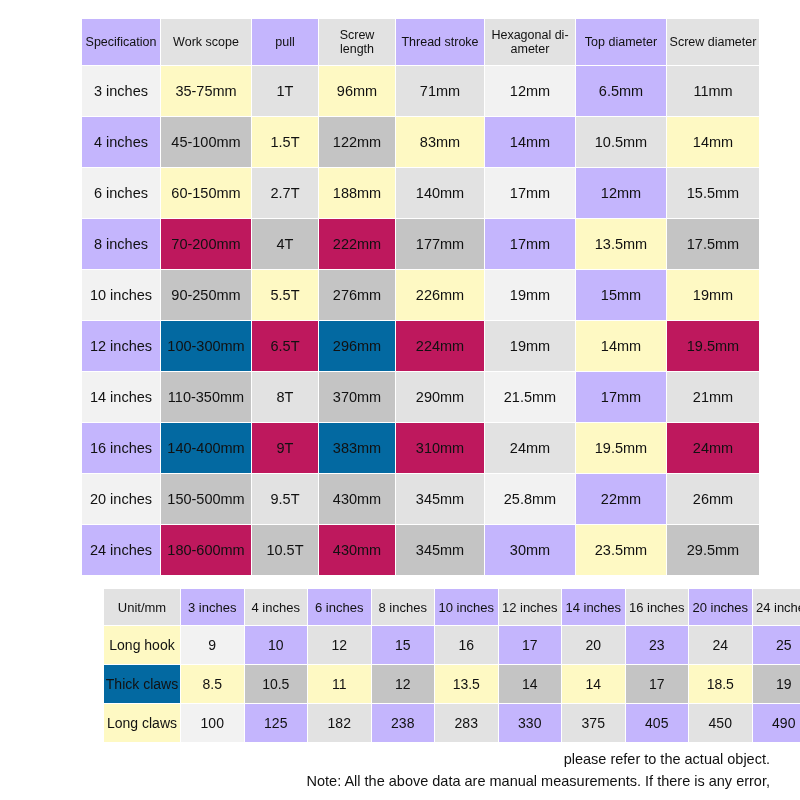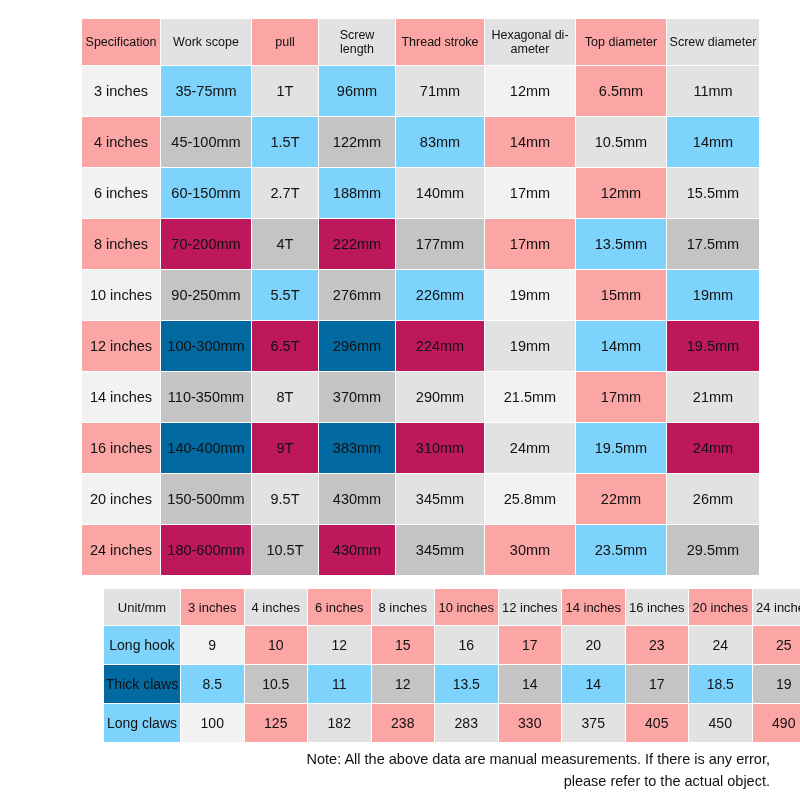--- a/index.html
+++ b/index.html
@@ -56,23 +56,23 @@
   .c0 { width: 74px; }
   .c1 { width: 86px; }
   .c2 { width: 62px; }
   .c3 { width: 72px; }
   .c4 { width: 84px; }
   .c5 { width: 86px; }
   .c6 { width: 86px; }
   .c7 { width: 88px; }
 
   
-  .t-l  { background: #fca5a5; }
+  .t-l  { background: #c4b5fd; }
   .t-ml { background: #e2e2e2; }
-  .t-m  { background: #7dd3fc; }
+  .t-m  { background: #fef9c3; }
   .t-mm { background: #c4c4c4; }
   .t-d  { background: #be185d; }
   .t-dd { background: #0369a1; }
   .t-xl { background: #f2f2f2; }
 
   
   .hook-wrap {
     position: absolute;
     left: 103px;
     top: 588px;
@@ -304,17 +304,17 @@
           <td class="hc t-ml">375</td>
           <td class="hc t-l">405</td>
           <td class="hc t-ml">450</td>
           <td class="hc t-l">490</td>
         </tr>
       </tbody>
     </table>
   </div>
 
   <div class="note">
+    <div>please refer to the actual object.</div>
     <div>Note: All the above data are manual measurements. If there is any error,</div>
-    <div>please refer to the actual object.</div>
   </div>
 
 </div>
 
 </body></html>

